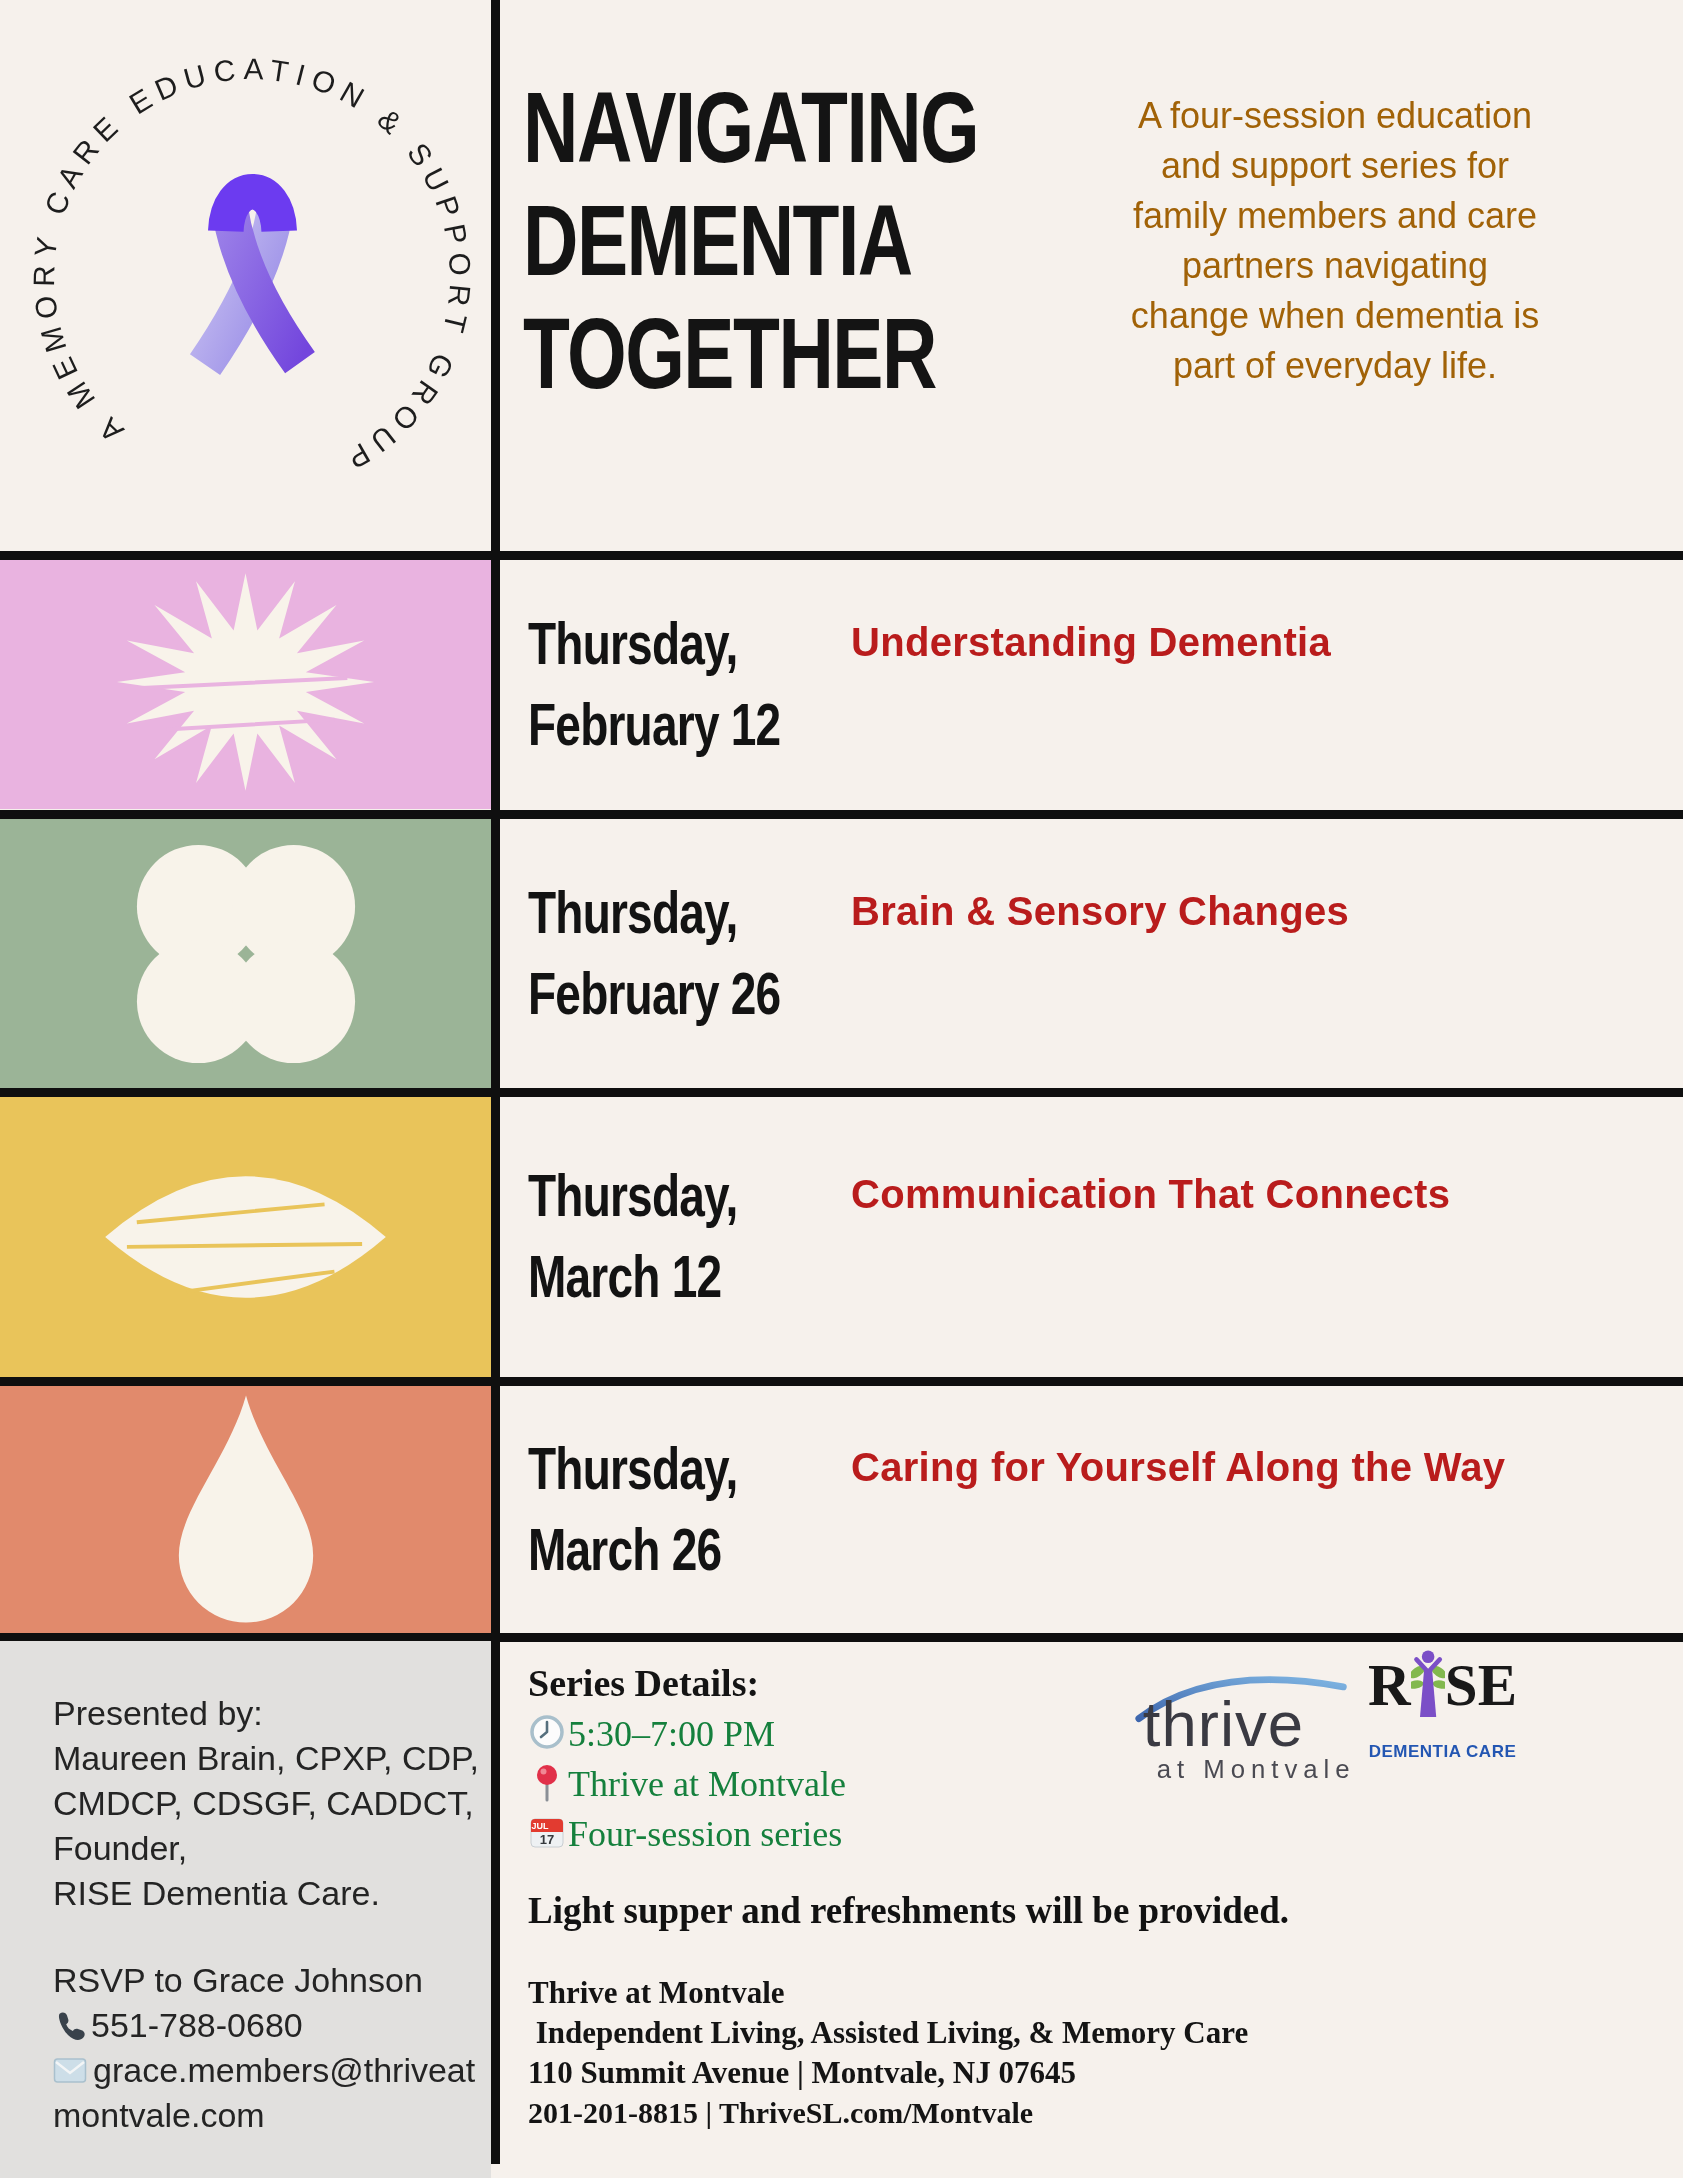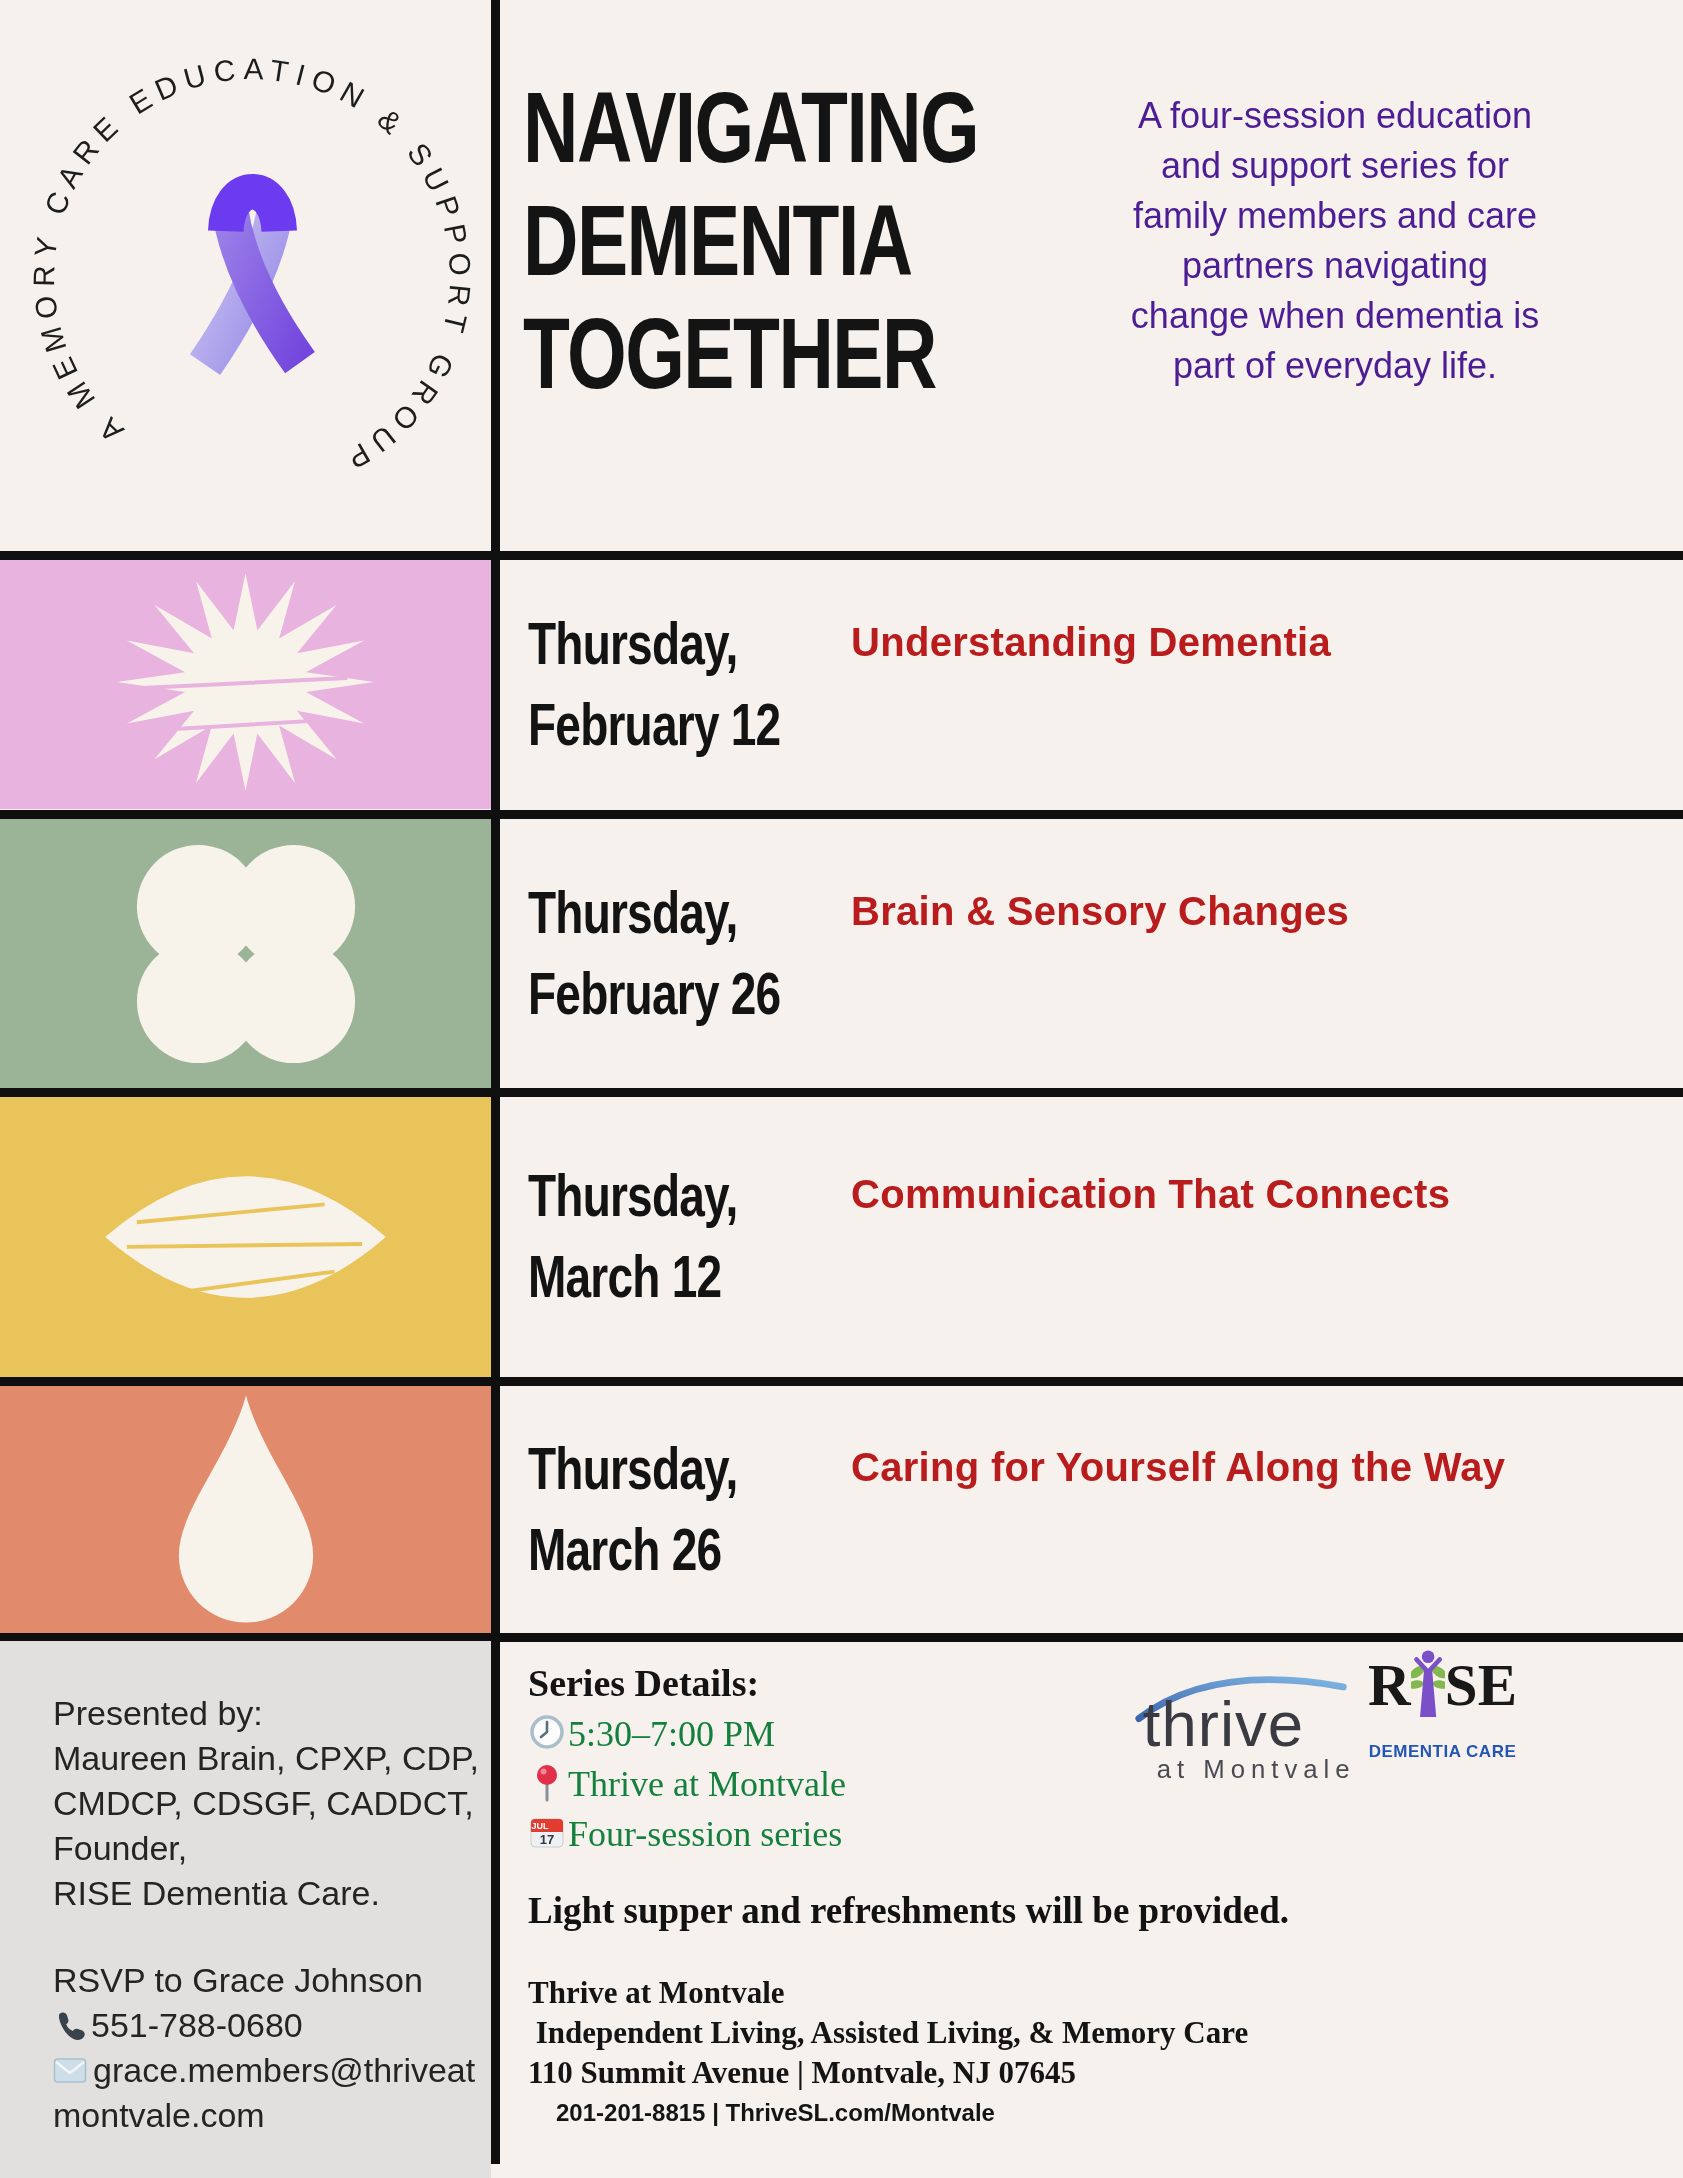--- a/index.html
+++ b/index.html
@@ -13,21 +13,21 @@
   .panel{position:absolute;left:0;width:491px;display:flex;align-items:center;justify-content:center;}
   .p1{top:560px;height:249px}.p2{top:819px;height:269px}.p3{top:1097px;height:280px}.p4{top:1386px;height:247px}
   .panel-bottom{position:absolute;left:0;top:1641px;width:491px;height:537px;}
   
   .logo-wrap{position:absolute;left:25px;top:30px;width:455px;height:505px;}
   
   .title-block{position:absolute;left:523px;top:71px;}
   .title-line{font-size:101px;font-weight:bold;color:#141414;line-height:113px;
     letter-spacing:-2px;transform:scaleX(0.76);transform-origin:0 0;white-space:nowrap;}
   .desc-block{position:absolute;left:1038px;top:91px;width:594px;text-align:center;
-    font-size:36px;line-height:50px;color:#4c1d95;}
+    font-size:36px;line-height:50px;color:#a16207;}
   
   .session{position:absolute;left:500px;width:1004px;}
   .s1{top:560px;height:249px}.s2{top:819px;height:269px}.s3{top:1097px;height:280px}.s4{top:1386px;height:247px}
   .date-wrap{position:absolute;left:28px;top:50%;transform:translateY(-50%);}
   .date-line{font-size:59px;font-weight:bold;color:#131313;line-height:81px;letter-spacing:-1px;
     transform:scaleX(0.78);transform-origin:0 0;white-space:nowrap;}
   .session-title{position:absolute;left:351px;top:calc(50% - 65px);font-size:40px;font-weight:bold;
     color:#b91c1c;letter-spacing:0.3px;white-space:nowrap;}
   
   .presenter-text{position:absolute;left:53px;top:1675px;width:426px;font-size:34px;line-height:45px;color:#242424;margin-top:16px;}
@@ -36,21 +36,21 @@
   
   .series-block{position:absolute;left:528px;top:1661px;}
   .series-heading{font-family:"Liberation Serif",serif;font-weight:bold;font-size:38px;color:#141414;margin-bottom:8px;}
   .detail-line{display:flex;align-items:flex-start;gap:2px;font-family:"Liberation Serif",serif;
     font-size:36px;color:#15803d;height:50px;}
   .note{position:absolute;left:528px;top:1889px;font-family:"Liberation Serif",serif;
     font-weight:bold;font-size:37px;color:#121212;}
   .facility{position:absolute;left:528px;top:1973px;font-family:"Liberation Serif",serif;
     font-weight:bold;font-size:31px;line-height:40px;color:#141414;}
   .facility .services{white-space:pre;}
-  .facility .contact{font-family:Liberation Sans, sans-serif;font-size:24px;letter-spacing:0;margin-left:28px;}
+  .facility .contact{font-family:Liberation Serif, serif;font-size:30px;letter-spacing:0;}
   
   .thrive-logo{position:absolute;left:1127px;top:1661px;width:248px;height:124px;}
   .rise-logo{position:absolute;left:1368px;top:1645px;width:149px;text-align:center;}
   .rise-row{display:flex;align-items:center;justify-content:center;font-family:"Liberation Serif",serif;
     font-weight:bold;font-size:59px;color:#191919;line-height:1;}
   .rise-caption{font-size:17px;font-weight:bold;letter-spacing:0.5px;margin-top:16px;color:#2356b2;}
   .ic{flex:0 0 auto;}
 </style>
 </head>
 <body>

